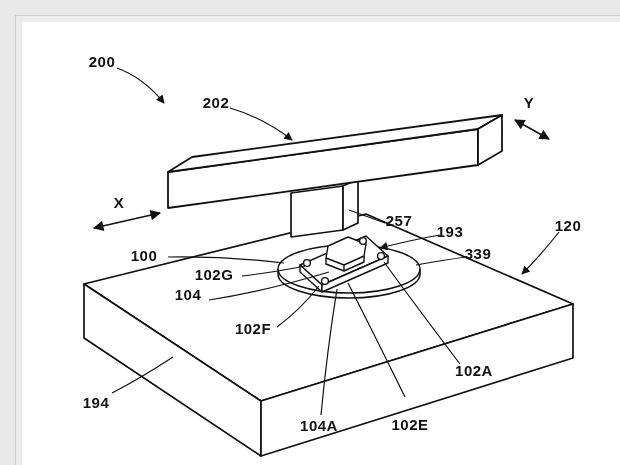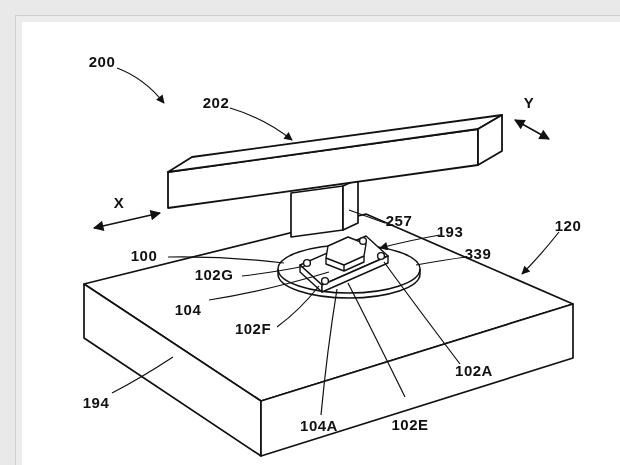--- a/index.html
+++ b/index.html
@@ -97,21 +97,21 @@
   <span class="lbl" style="left:86px;top:45px">200</span>
   <span class="lbl" style="left:200px;top:86px">202</span>
   <span class="lbl" style="left:513px;top:86px">Y</span>
   <span class="lbl" style="left:103px;top:186px">X</span>
   <span class="lbl" style="left:383px;top:204px">257</span>
   <span class="lbl" style="left:434px;top:215px">193</span>
   <span class="lbl" style="left:552px;top:209px">120</span>
   <span class="lbl" style="left:128px;top:239px">100</span>
   <span class="lbl" style="left:198px;top:258px">102G</span>
   <span class="lbl" style="left:462px;top:237px">339</span>
-  <span class="lbl" style="left:172px;top:293px">104</span>
+  <span class="lbl" style="left:172px;top:278px">104</span>
   <span class="lbl" style="left:237px;top:312px">102F</span>
   <span class="lbl" style="left:458px;top:354px">102A</span>
   <span class="lbl" style="left:80px;top:386px">194</span>
   <span class="lbl" style="left:394px;top:408px">102E</span>
   <span class="lbl" style="left:303px;top:409px">104A</span>
 
   <div class="frame"></div>
 </div>
 
 </body></html>

